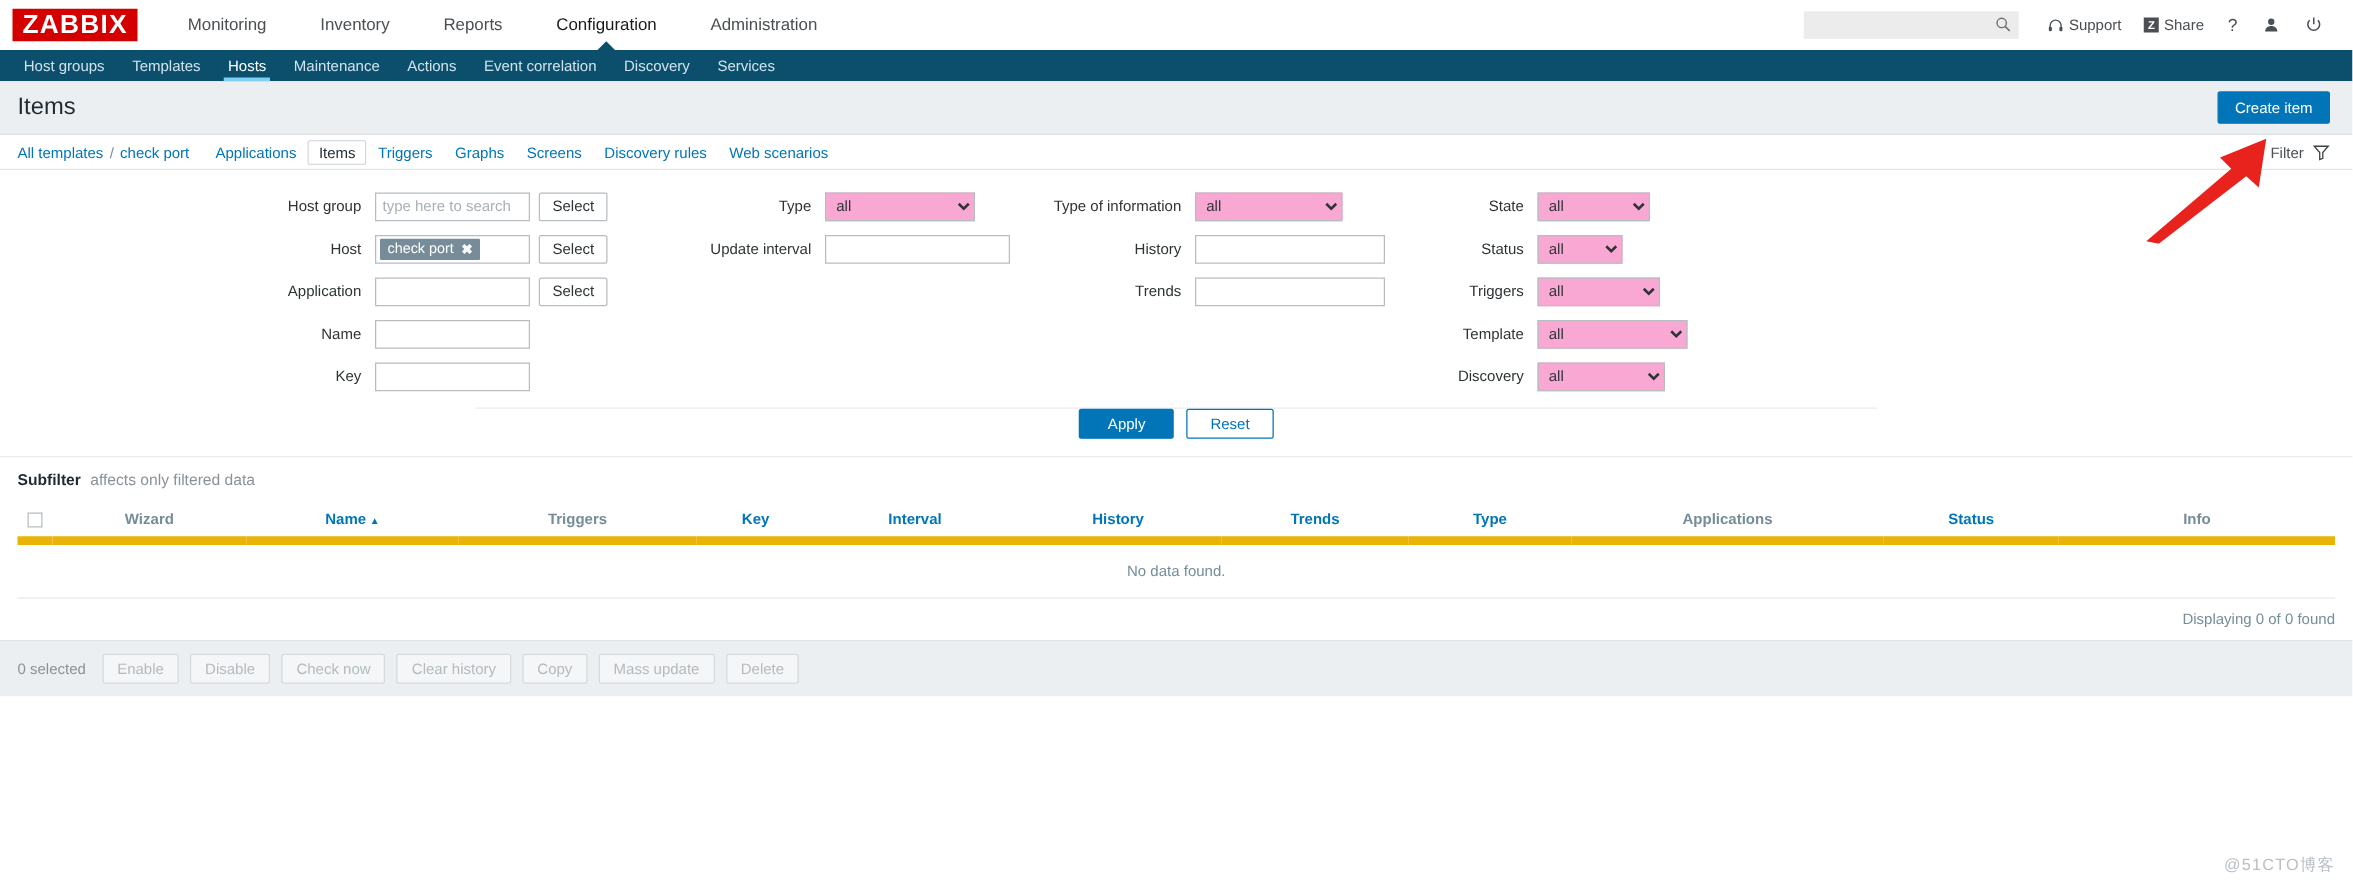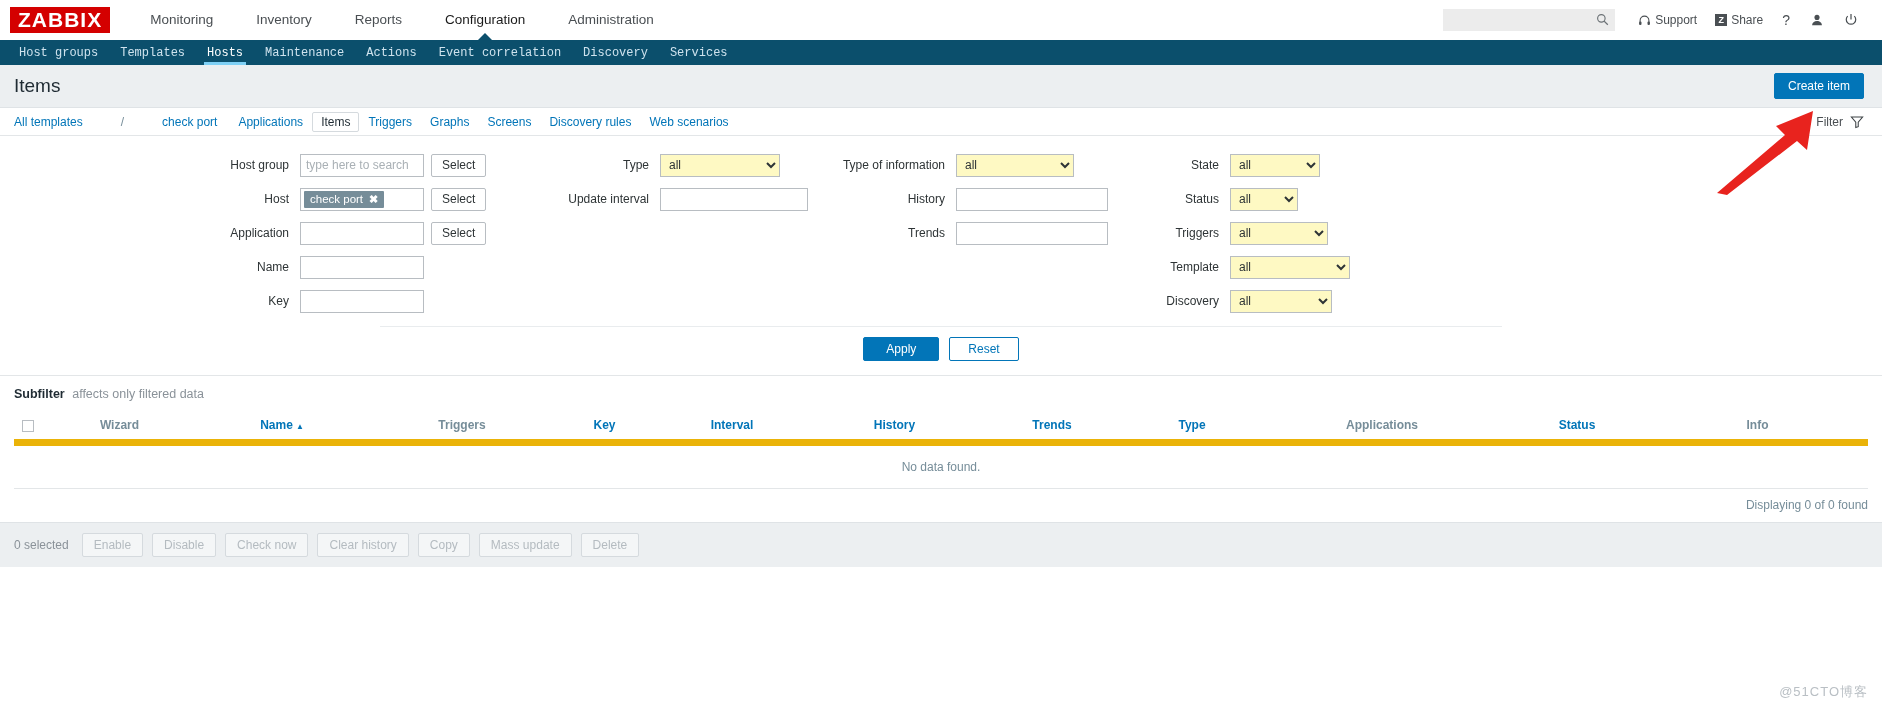--- a/index.html
+++ b/index.html
@@ -117,21 +117,20 @@
   }
   .subnav-item {
     padding: 0 11px;
     color: #cfe3ee;
     font-size: 12px;
     display: flex;
     align-items: center;
     cursor: pointer;
     position: relative;
     white-space: nowrap;
-    font-family: Liberation Mono, monospace;
   }
   .subnav-item.active { color: #ffffff; }
   .subnav-item.active::after {
     content: "";
     position: absolute;
     left: 8px; right: 8px; bottom: 0;
     height: 3px;
     background: #7fd0f5;
   }
 
@@ -164,21 +163,21 @@
   
   .tabstrip {
     height: 28px;
     background: #ffffff;
     display: flex;
     align-items: center;
     padding: 0 18px 0 14px;
     border-bottom: 1px solid #e3e6e8;
     position: relative;
   }
-  .breadcrumb { display: flex; align-items: center; font-size: 12px; margin-right: 12px; gap: 33px; }
+  .breadcrumb { display: flex; align-items: center; font-size: 12px; margin-right: 12px; }
   .crumb-link { color: #0275b8; cursor: pointer; }
   .crumb-sep { color: #768d99; margin: 0 5px; }
   .tab-item {
     font-size: 12px;
     color: #0275b8;
     padding: 3px 9px;
     cursor: pointer;
     white-space: nowrap;
   }
   .tab-item.active {
@@ -257,31 +256,31 @@
     font-size: 12px;
     color: #2e3436;
     padding: 0 10px;
     cursor: pointer;
     border-radius: 2px;
     font-family: "Liberation Sans", sans-serif;
   }
   select.tselect {
     height: 23px;
     border: 1px solid #b8bdc2;
-    background: #fef9c3;
+    background: #f9a8d4;
     font-size: 12px;
     padding: 0 4px;
     font-family: "Liberation Sans", sans-serif;
     color: #2e3436;
   }
   .filter-actions {
     display: flex;
     justify-content: center;
     gap: 10px;
-    padding: 10px 0 8px 0;
+    padding: 0 0 8px 0;
     border-top: 1px solid #e9ecee;
     margin: 8px 380px 0 380px;
   }
   .btn-apply {
     background: #0275b8;
     color: #ffffff;
     border: 1px solid #0275b8;
     border-radius: 2px;
     font-size: 12px;
     padding: 4px 22px;

